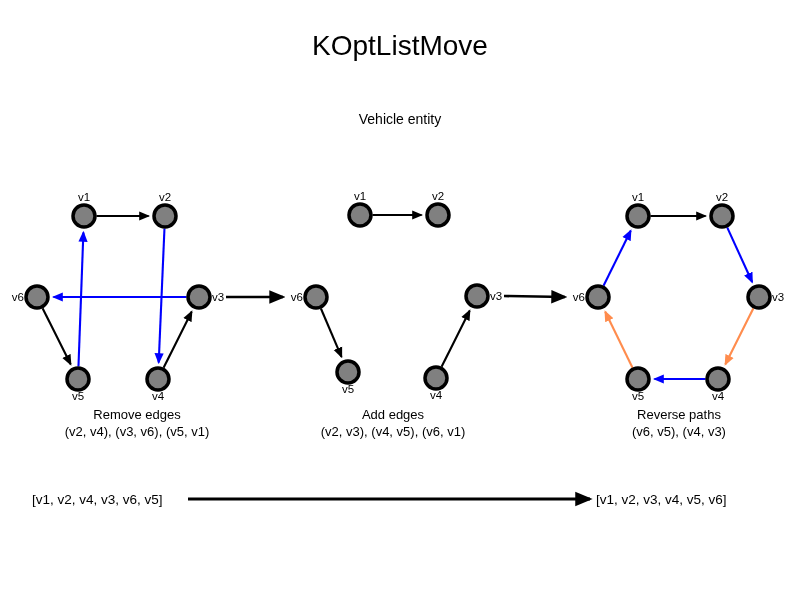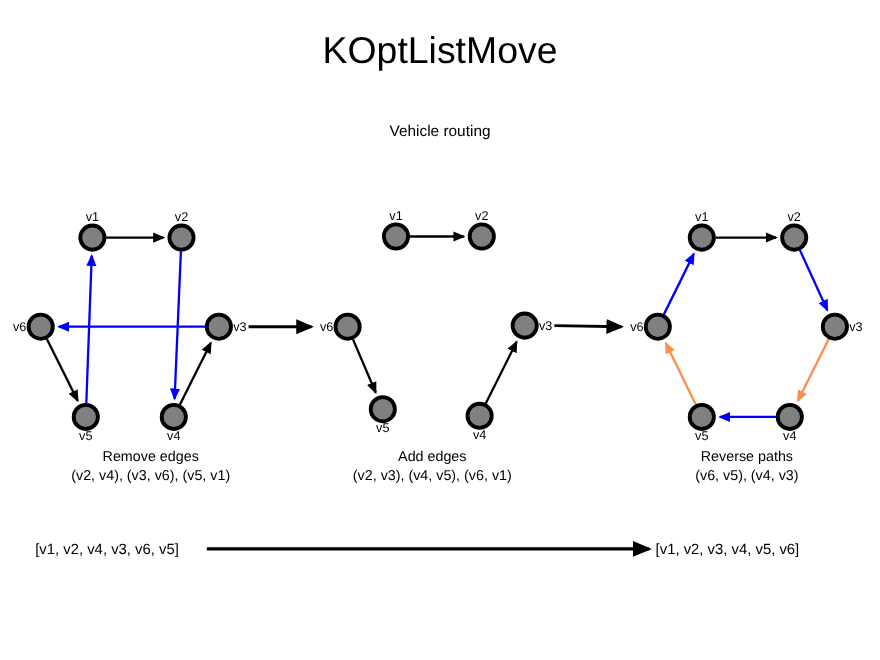--- a/index.html
+++ b/index.html
@@ -19,21 +19,21 @@
   #root {
     position: absolute;
     left: 0; top: 0;
     width: 800px; height: 600px;
   }
   .title {
     position: absolute;
     left: 0; top: 26px;
     width: 800px;
     text-align: center;
-    font-size: 34px;
+    font-size: 28px;
     font-weight: 400;
     line-height: 40px;
     letter-spacing: 0px;
   }
   .subtitle {
     position: absolute;
     left: 0; top: 68px;
     width: 800px;
     text-align: center;
     font-size: 13px;
@@ -71,21 +71,21 @@
   }
 </style>
 </head>
 <body>
 
 <div id="root">
 
   <div class="title">KOptListMove</div>
 
 
-  <div class="section-label">Vehicle routing</div>
+  <div class="section-label">Vehicle entity</div>
 
   <svg id="diagram" viewBox="0 0 800 600">
     <defs>
       <marker id="arrow-black" viewBox="0 0 10 10" refX="8.5" refY="5" markerWidth="5.2" markerHeight="5.2" orient="auto-start-reverse">
         <path d="M 0 0.8 L 10 5 L 0 9.2 z" fill="#000000"></path>
       </marker>
       <marker id="arrow-blue" viewBox="0 0 10 10" refX="8.5" refY="5" markerWidth="5.2" markerHeight="5.2" orient="auto-start-reverse">
         <path d="M 0 0.8 L 10 5 L 0 9.2 z" fill="#0000FF"></path>
       </marker>
       <marker id="arrow-orange" viewBox="0 0 10 10" refX="8.5" refY="5" markerWidth="5.2" markerHeight="5.2" orient="auto-start-reverse">

